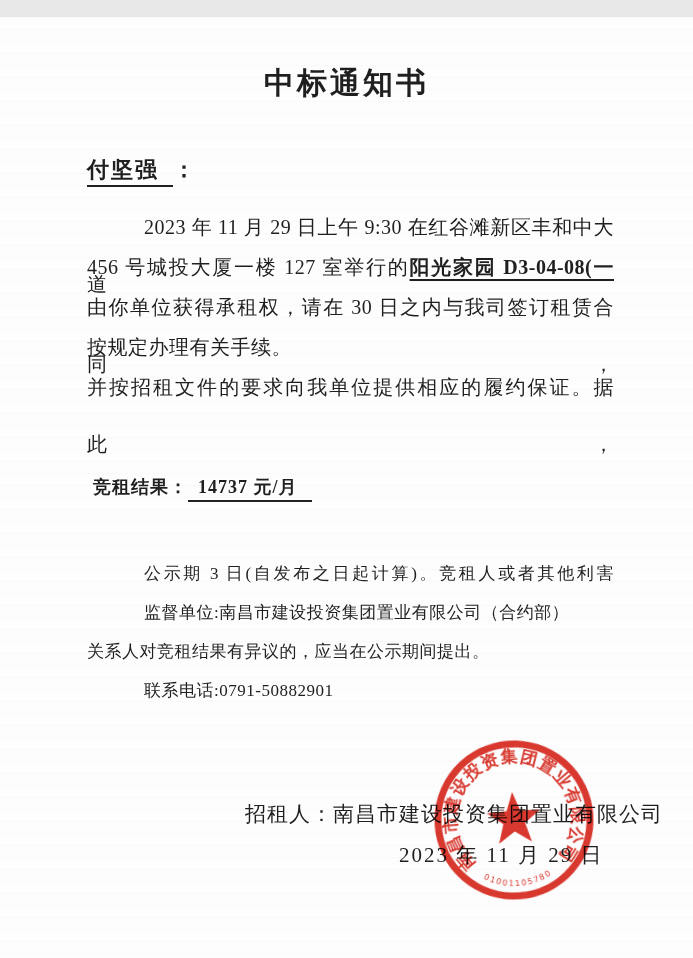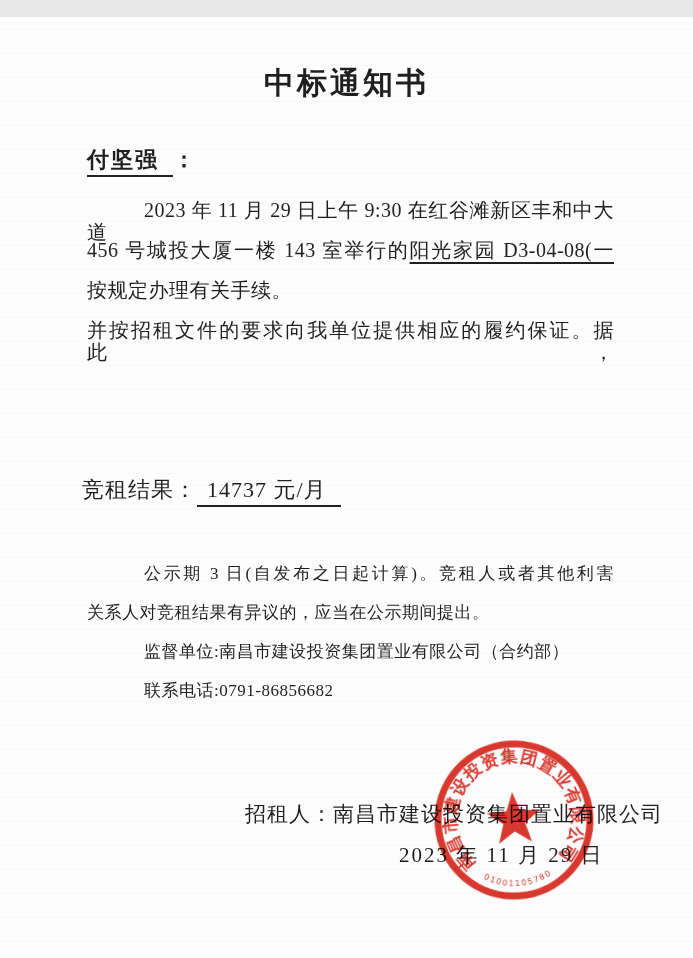--- a/index.html
+++ b/index.html
@@ -13,48 +13,48 @@
     font-family:"Liberation Serif","DejaVu Serif",serif;
     color:#1f1f1f;
     overflow:hidden;
   }
   .doc-title{
     position:absolute;top:46px;left:0;right:0;
     text-align:center;
     font-size:30px;font-weight:700;letter-spacing:3px;
   }
   .addressee{
-    position:absolute;top:128px;left:87px;
+    position:absolute;top:138px;left:87px;
     font-size:22px;font-weight:700;letter-spacing:2px;
   }
   .addressee .name{
     border-bottom:2px solid #222;
     padding:0 14px 3px 0;
   }
   .body-block{
     position:absolute;top:182px;left:87px;width:527px;
     font-size:20px;letter-spacing:.5px;
   }
   .notice-block{
     position:absolute;top:537px;left:87px;width:527px;
     font-size:17px;letter-spacing:.5px;
   }
-  .line{height:40px;line-height:22px;white-space:nowrap;}
+  .line{height:40px;line-height:57px;white-space:nowrap;}
   .notice-block .line{height:39px;line-height:39px;}
   .jl{white-space:normal;text-align:justify;text-align-last:justify;}
   .ind{text-indent:57px;}
   .bu{
-    font-weight:400;
+    font-weight:700;
     text-decoration:underline;
     text-decoration-thickness:2px;
     text-underline-offset:5px;
   }
   .result-line{
-    position:absolute;top:458px;left:82px;
-    font-size:22px;font-weight:400;letter-spacing:1px;
+    position:absolute;top:458px;left:93px;
+    font-size:18px;font-weight:700;letter-spacing:1px;
   }
   .result-line .value{
     border-bottom:2px solid #222;
     padding:0 14px 3px 10px;
   }
   .lessor-line{
     position:absolute;top:783px;left:245px;
     font-size:21px;letter-spacing:1px;
   }
   .date-line{
@@ -75,32 +75,33 @@
 <body>
 
 <div class="page">
 
   <div class="doc-title">中标通知书</div>
 
   <div class="addressee"><span class="name">付坚强</span><span>：</span></div>
 
   <div class="body-block">
     <div class="line jl ind"><span>2023 年 11 月 29 日上午 9:30 在红谷滩新区丰和中大道</span></div>
-    <div class="line jl"><span>456 号城投大厦一楼 143 室举行的</span><span class="bu">阳光家园 D3-04-08(一</span></div>
+    <div class="line jl"><span>456 号城投大厦一楼 127 室举行的</span><span class="bu">阳光家园 D3-04-08(一</span></div>
+    <div class="line jl"><span>由你单位获得承租权，请在 30 日之内与我司签订租赁合同，</span></div>
     <div class="line"><span>按规定办理有关手续。</span></div>
     <div class="line jl"><span>并按招租文件的要求向我单位提供相应的履约保证。据此，</span></div>
   </div>
 
   <div class="result-line"><span>竞租结果：</span><span class="value">14737 元/月</span></div>
 
   <div class="notice-block">
     <div class="line jl ind"><span>公示期 3 日(自发布之日起计算)。竞租人或者其他利害</span></div>
+    <div class="line ind"><span>监督单位:南昌市建设投资集团置业有限公司（合约部）</span></div>
     <div class="line"><span>关系人对竞租结果有异议的，应当在公示期间提出。</span></div>
-    <div class="line ind"><span>监督单位:南昌市建设投资集团置业有限公司（合约部）</span></div>
-    <div class="line ind"><span>联系电话:0791-86856682</span></div>
+    <div class="line ind"><span>联系电话:0791-50882901</span></div>
   </div>
 
   <div class="lessor-line"><span>招租人：</span><span>南昌市建设投资集团置业有限公司</span></div>
 
   <div class="date-line">2023 年 11 月 29 日</div>
 
   <svg class="stamp" viewBox="0 0 180 180" xmlns="http://www.w3.org/2000/svg">
     <defs>
       <path id="arcTop" d="M 49 131 A 58 58 0 1 1 131 131" fill="none"></path>
       <path id="arcBottom" d="M 52.1 144.1 A 66 66 0 0 0 127.9 144.1" fill="none"></path>

